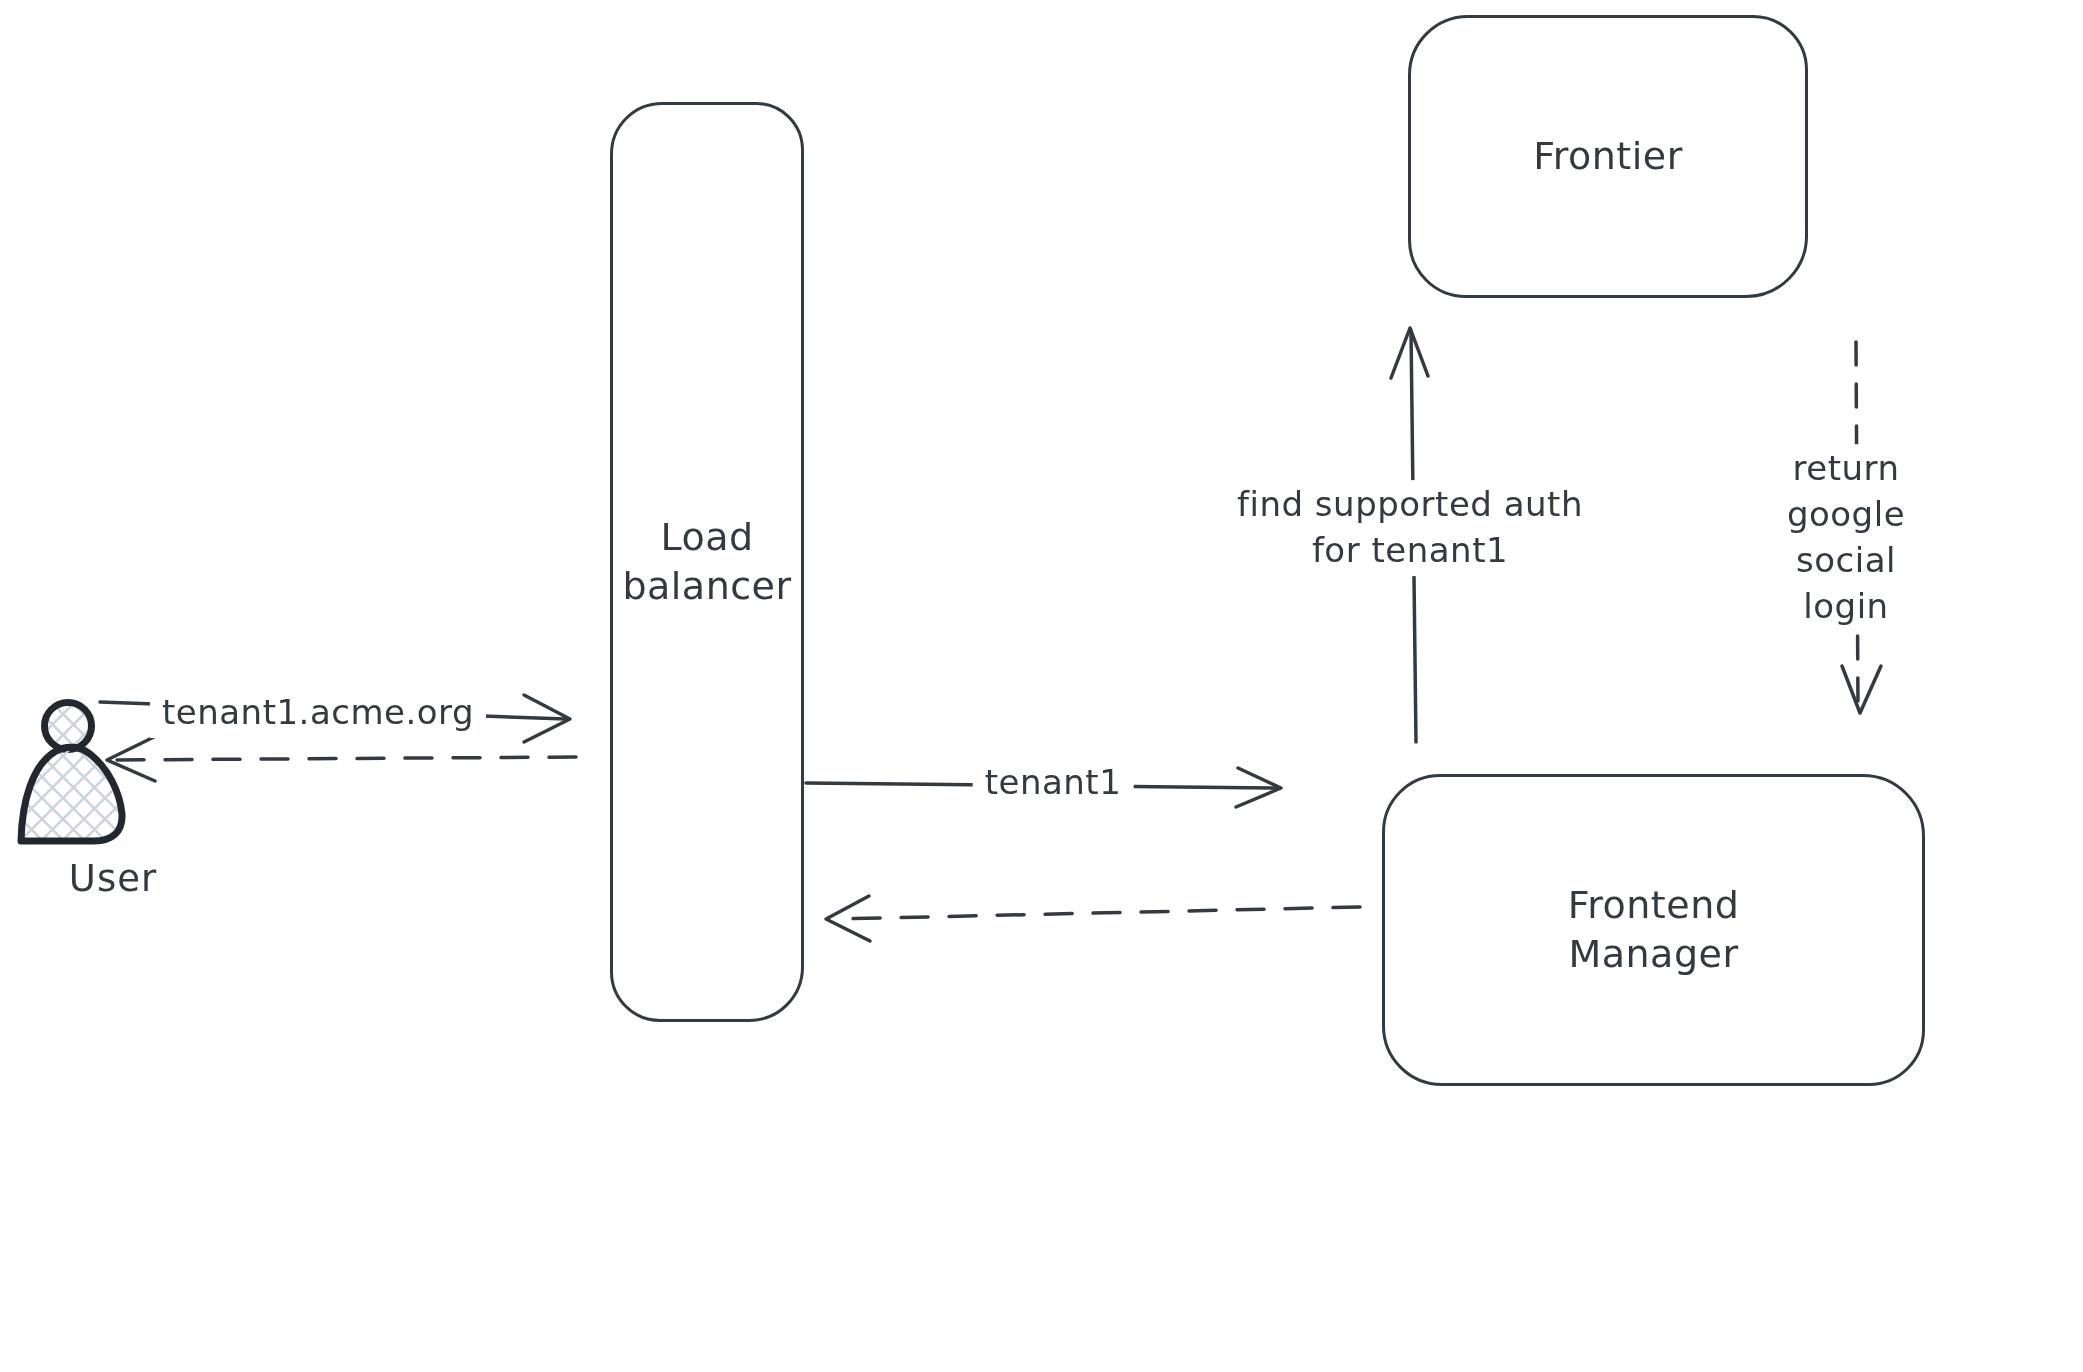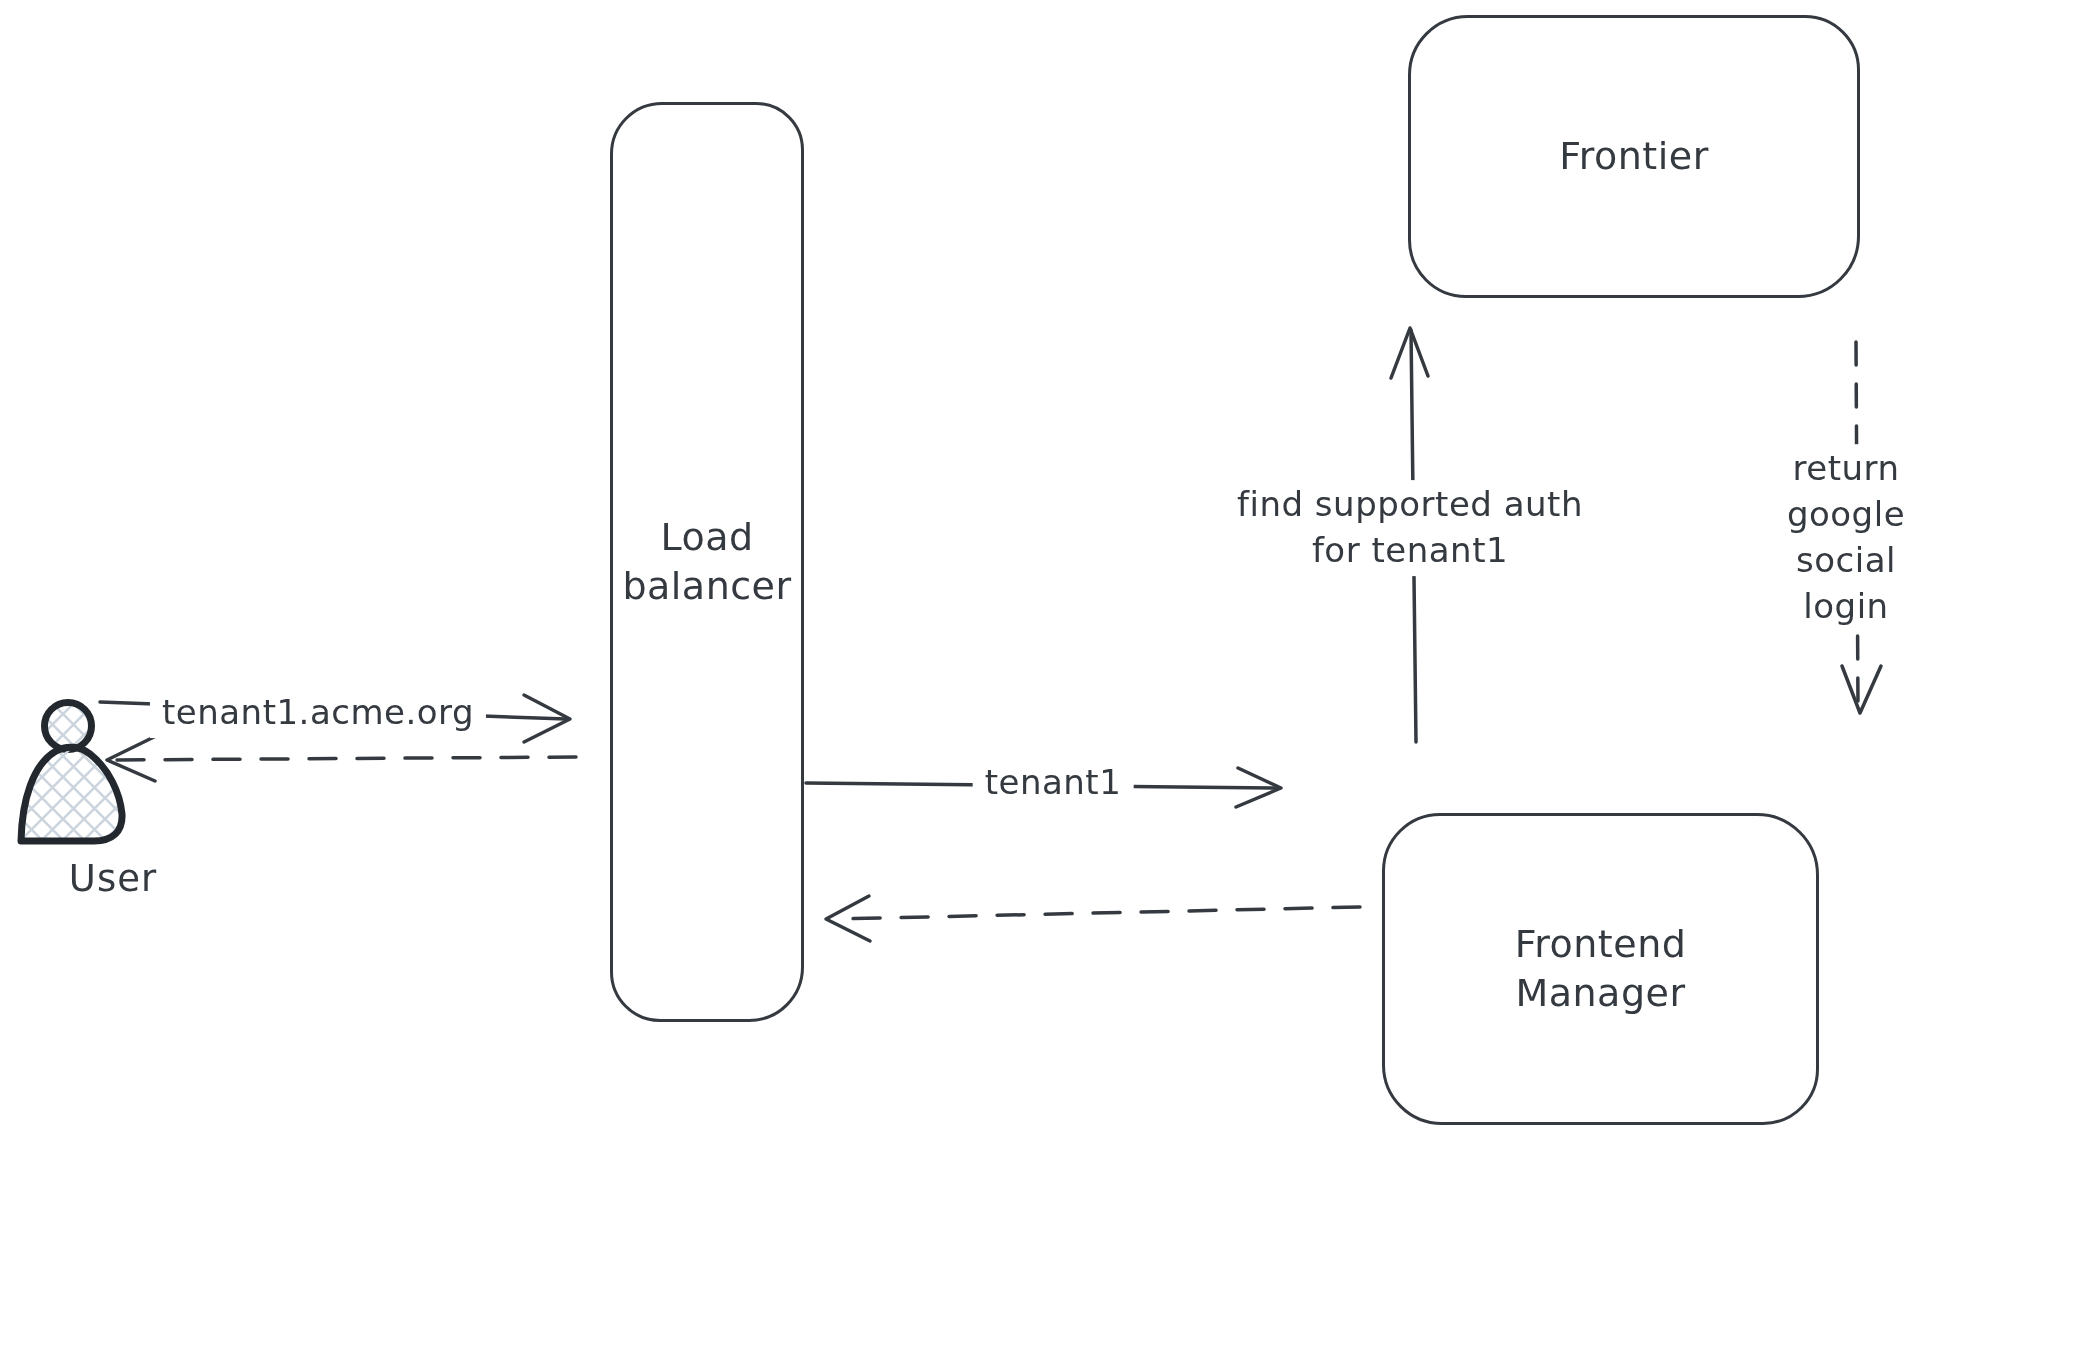--- a/index.html
+++ b/index.html
@@ -27,27 +27,26 @@
     background: transparent;
     display: flex;
     align-items: center;
     justify-content: center;
   }
   .node-load-balancer {
     left: 610px; top: 102px; width: 194px; height: 920px;
     border-radius: 52px 48px 55px 50px;
   }
   .node-frontier {
-    left: 1408px; top: 15px; width: 452px; height: 283px;
+    left: 1408px; top: 15px; width: 400px; height: 283px;
     border-radius: 60px 55px 62px 58px;
   }
   .node-frontend-manager {
-    left: 1382px; top: 774px; width: 437px; height: 312px;
+    left: 1382px; top: 774px; width: 543px; height: 312px;
     border-radius: 58px 62px 56px 60px;
-    margin-top: 39px;
   }
 
   .node-label {
     font-size: 38px;
     line-height: 1.3;
     text-align: center;
     white-space: pre-line;
     letter-spacing: 0.5px;
   }
 

